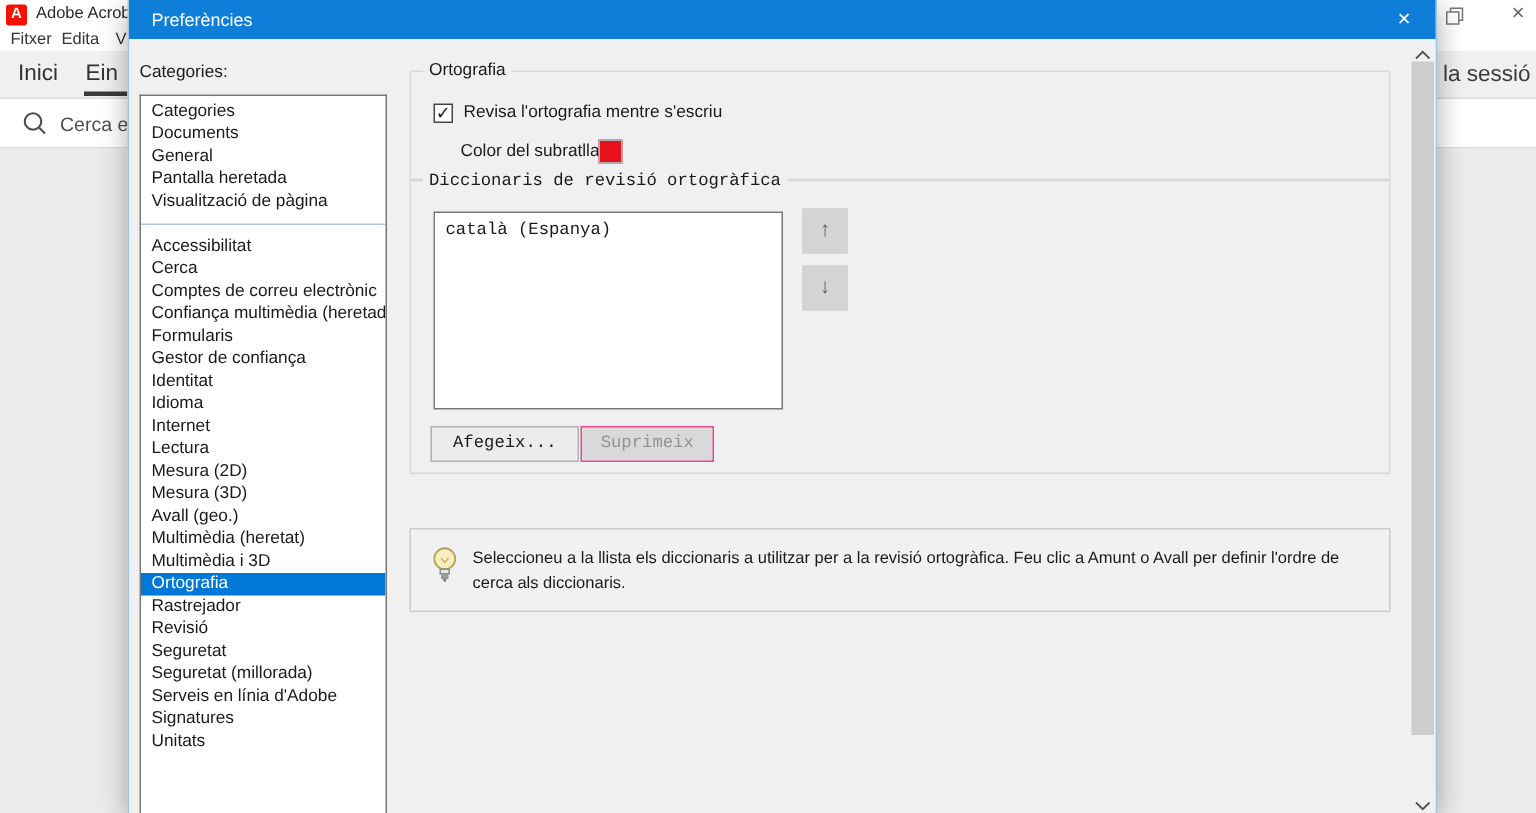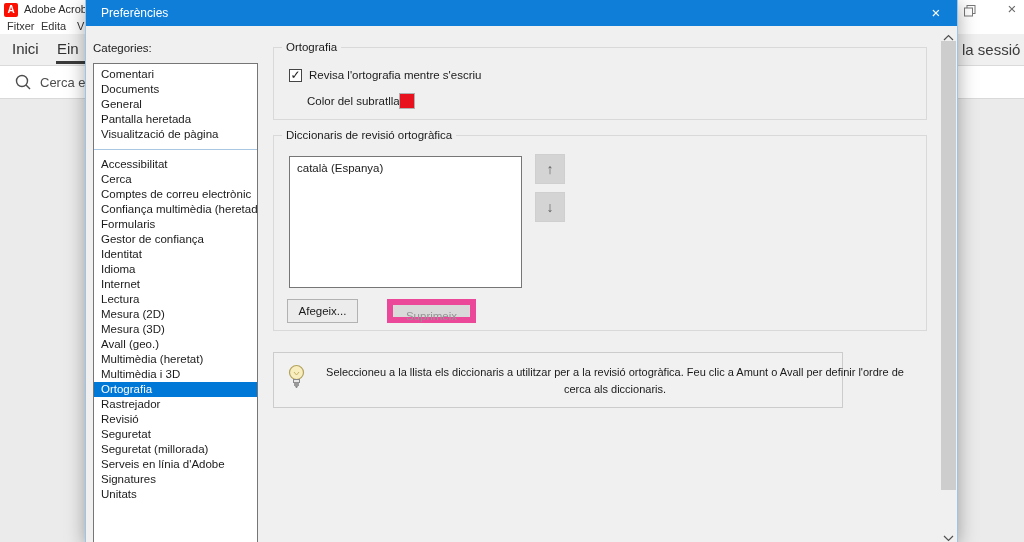--- a/index.html
+++ b/index.html
@@ -47,39 +47,39 @@
               border:1px solid #767676; border-bottom:none; overflow:hidden; padding-top:3px; }
   .cat-item { height:15px; line-height:15px; font-size:11.5px; padding-left:7px; white-space:nowrap; }
   .cat-item.sel { background:var(--sel,#0078d7); color:#fff; }
   .cat-sep { height:15px; position:relative; }
   .cat-sep::after { content:""; position:absolute; left:0; right:0; top:7px; height:1px; background:#a9c7e3; }
 
   
   .groupbox { border:1px solid #d9d9d9; }
   .group-title { position:absolute; left:8px; top:-7px; background:#f0f0f0; padding:0 4px; font-size:11.5px; }
   .grp-orto { left:187px; top:47px; width:654px; height:73px; }
-  .grp-dict { left:187px; top:135px; width:654px; height:196px; }
+  .grp-dict { left:187px; top:120px; width:654px; height:196px;font-family:Liberation Mono, monospace; }
 
   .checkbox { left:15px; top:21px; width:13px; height:13px; background:#fff; border:1px solid #454545;
               font-size:12px; line-height:11px; text-align:center; color:#1b1b1b; }
   .cb-label { left:35px; top:21px; font-size:11.5px; }
   .color-label { left:33px; top:47px; font-size:11.5px; }
   .swatch { left:125px; top:45px; width:16px; height:16px; border:1px solid #b0b0b0; }
 
   .dict-list { left:15px; top:20px; width:233px; height:132px; background:#fff; border:1px solid #767676; padding-top:4px; }
   .dict-item { font-size:11.5px; padding:1px 0 0 7px; }
   .mv-btn { width:30px; height:30px; background:#d4d4d4; border:1px solid #cfcfcf; color:#616161;
             font-size:14px; text-align:center; line-height:28px; }
   .mv-up { left:261px; top:18px; } .mv-down { left:261px; top:56px; }
   .btn { height:24px; font-size:11.5px; text-align:center; line-height:22px; }
-  .btn-add { left:13px; top:163px; width:71px; background:#ececec; border:1px solid #b2b2b2; color:#1a1a1a; }
-  .btn-del { left:113px; top:163px; width:89px; background:#d9d9d9; border:6px solid #ec4899; color:#949494; }
-
-  
-  .infobox { left:187px; top:352px; width:570px; height:56px; background:#f1f1f1; border:1px solid #cccccc;text-align:center; }
+  .btn-add { left:13px; top:163px; width:99px; background:#ececec; border:1px solid #b2b2b2; color:#1a1a1a; }
+  .btn-del { left:113px; top:163px; width:89px; background:#d9d9d9; border:1px solid #ec4899; color:#949494; }
+
+  
+  .infobox { left:187px; top:352px; width:654px; height:56px; background:#f1f1f1; border:1px solid #cccccc; }
   .bulb { position:absolute; left:14px; top:11px; }
   .info-text { position:absolute; left:41px; top:11px; width:600px; font-size:11px; line-height:17px; color:#1a1a1a; }
 </style>
 </head>
 <body>
 
 <div class="canvas">
 
   <div class="abs bg-titlebar">
     <div class="abs adobe-icon">A</div>
@@ -120,21 +120,21 @@
 
   <div class="abs dialog">
 
     <div class="abs dlg-titlebar" style="background: rgb(15, 126, 217);">
       <span class="dlg-title">Preferències</span>
       <span class="dlg-close">×</span>
     </div>
 
     <div class="abs cat-label">Categories:</div>
     <div class="abs cat-list">
-        <div class="cat-item">Comentari</div>
+        <div class="cat-item">Categories</div>
         <div class="cat-item">Documents</div>
         <div class="cat-item">General</div>
         <div class="cat-item">Pantalla heretada</div>
         <div class="cat-item">Visualització de pàgina</div>
         <div class="cat-sep"></div>
         <div class="cat-item">Accessibilitat</div>
         <div class="cat-item">Cerca</div>
         <div class="cat-item">Comptes de correu electrònic</div>
         <div class="cat-item">Confiança multimèdia (heretada)</div>
         <div class="cat-item">Formularis</div>

